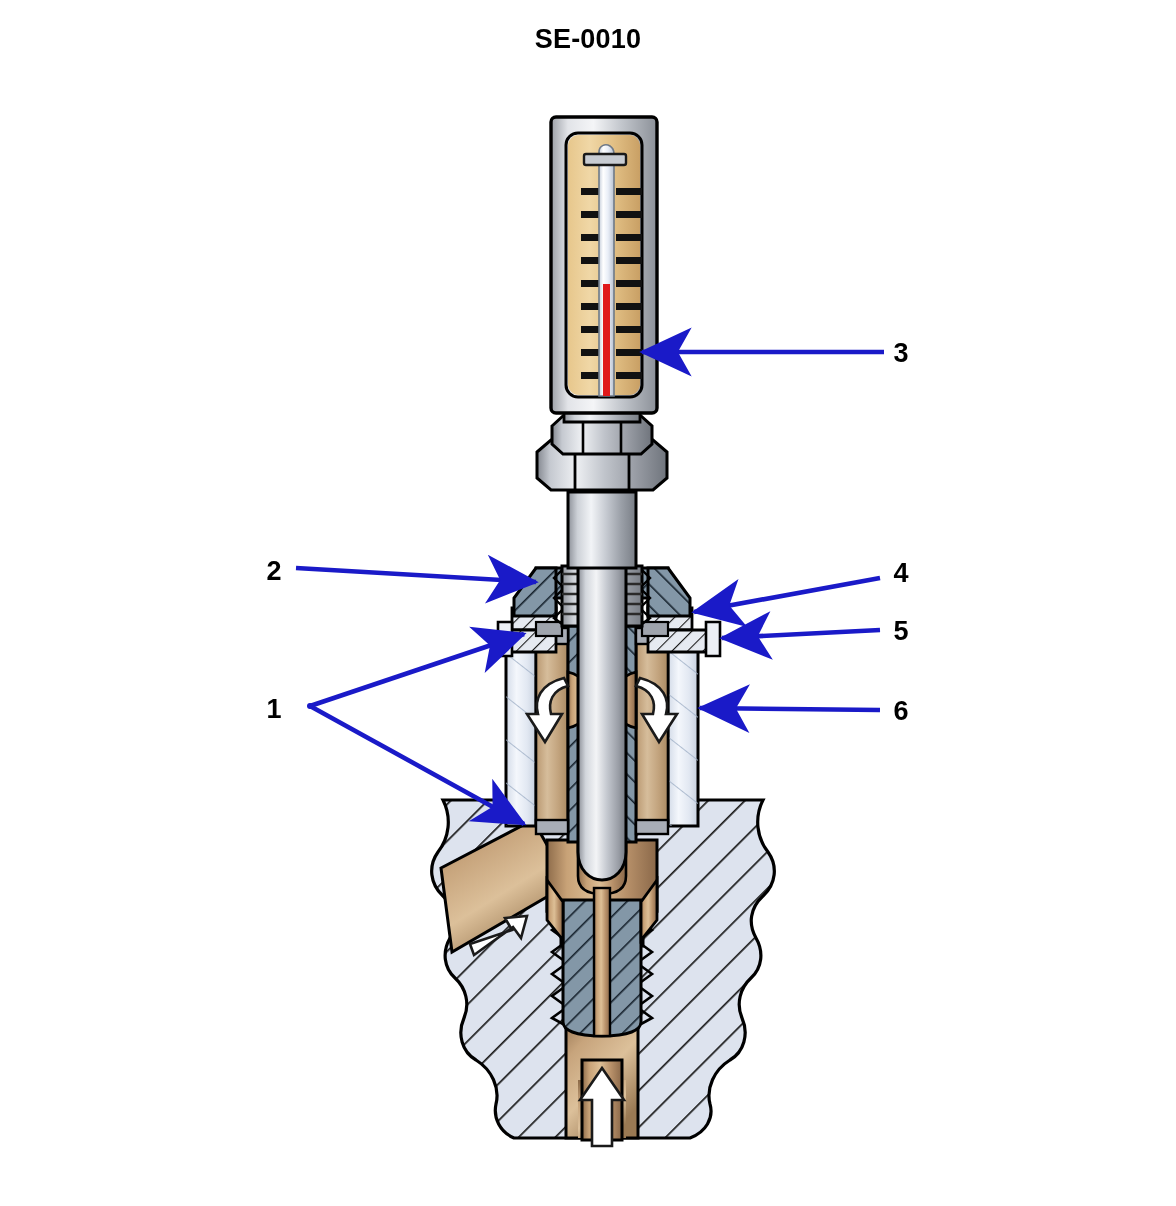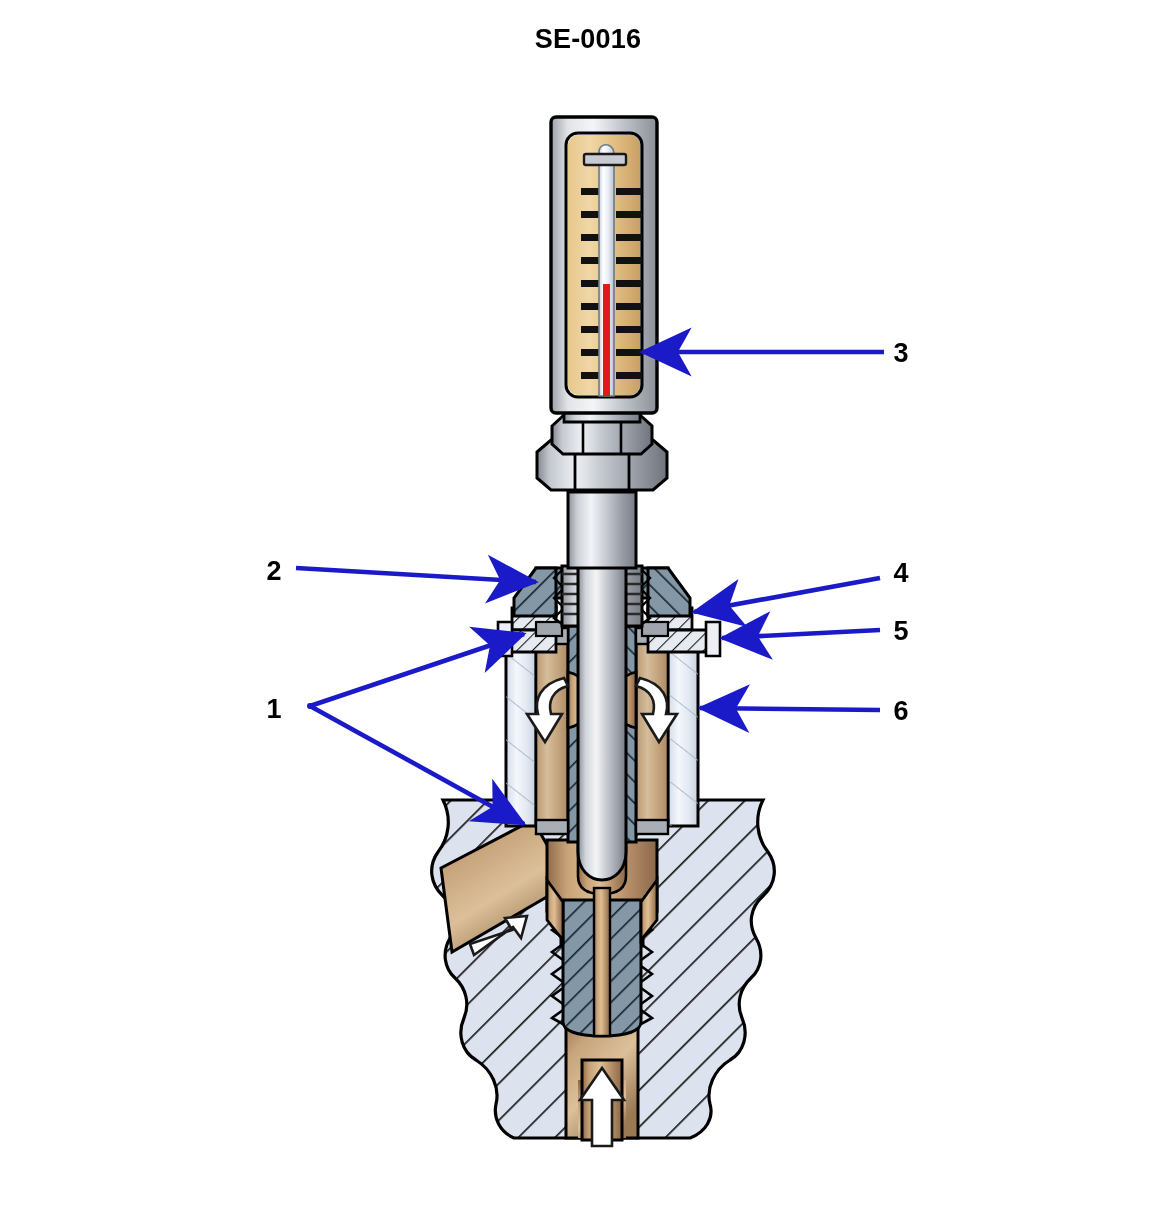--- a/index.html
+++ b/index.html
@@ -40,21 +40,21 @@
     font-size: 27px;
     font-weight: bold;
     fill: #000000;
   }
 </style>
 </head>
 <body>
 
 <div id="figure-root">
 
-  <div class="fig-title">SE-0016</div>
+  <div class="fig-title">SE-0010</div>
 
   <svg class="diagram" width="1176" height="1206" viewBox="0 0 1176 1206">
     <defs>
 
       <linearGradient id="gSteelH" x1="0" y1="0" x2="1" y2="0">
         <stop offset="0%" stop-color="#8d9199"></stop>
         <stop offset="14%" stop-color="#cdd1d7"></stop>
         <stop offset="34%" stop-color="#f2f4f7"></stop>
         <stop offset="55%" stop-color="#c8ccd3"></stop>
         <stop offset="78%" stop-color="#9ba0a8"></stop>

